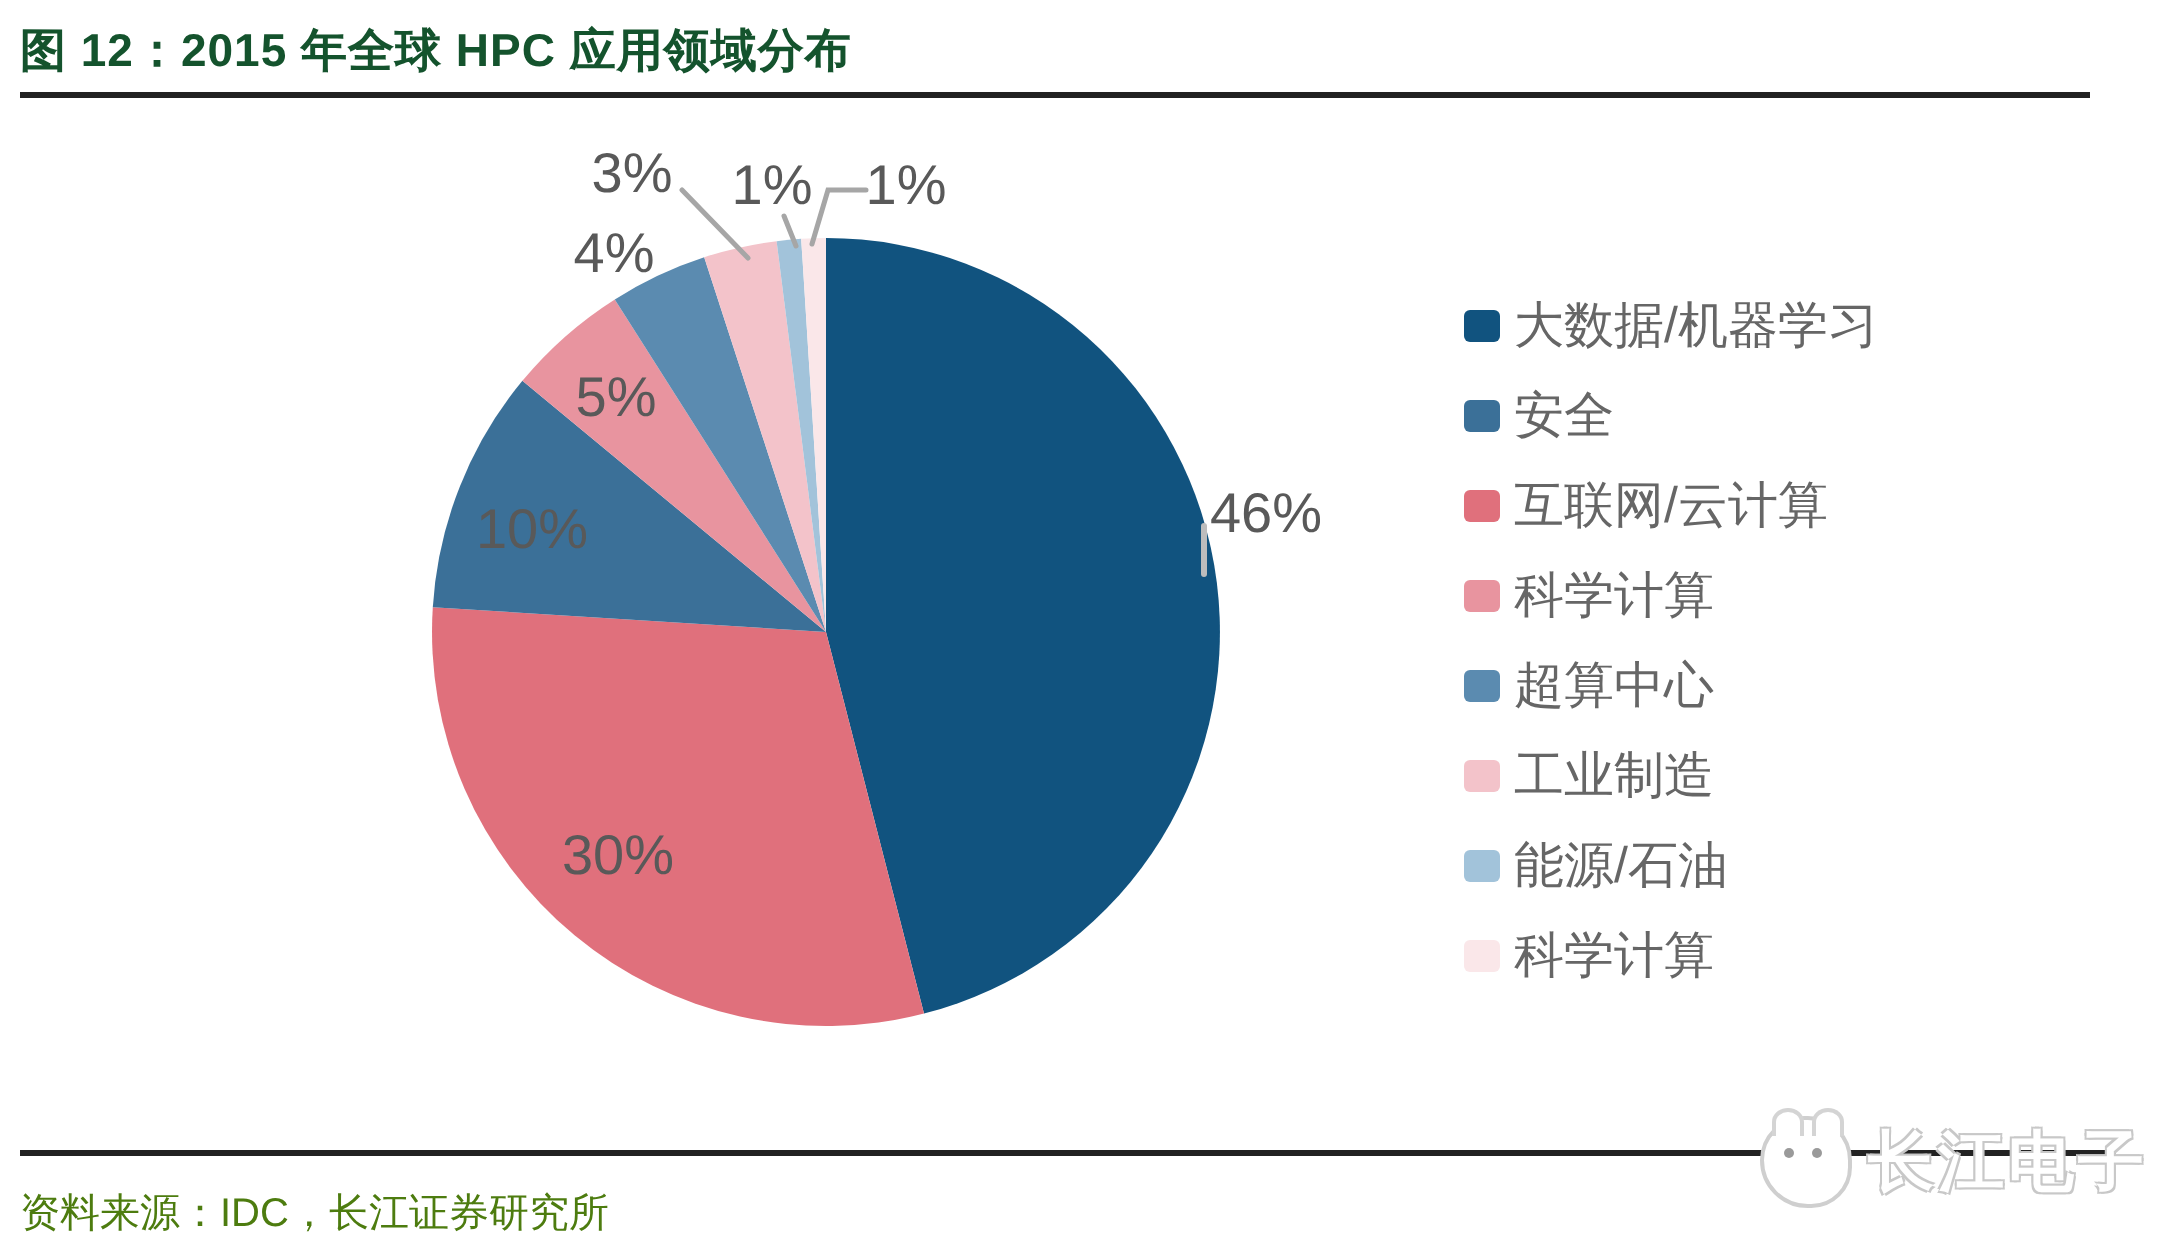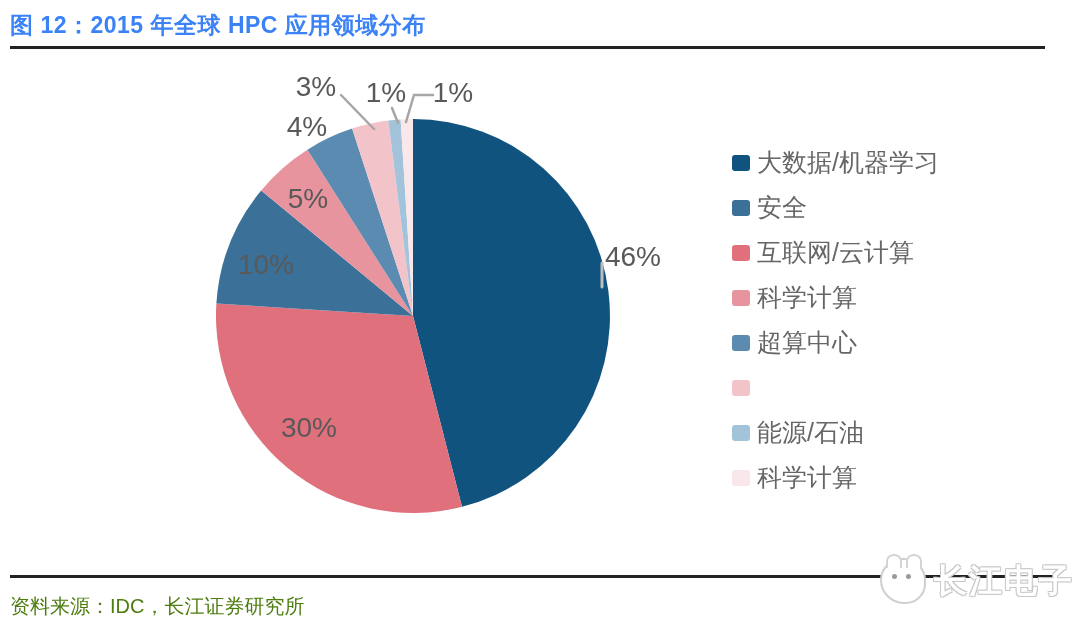--- a/index.html
+++ b/index.html
@@ -1,21 +1,21 @@
 <!DOCTYPE html>
 <html><head>
 <meta charset="utf-8">
 <style>
   html,body{margin:0;padding:0;background:#ffffff;}
   #page{position:relative;width:1080px;height:628px;background:#ffffff;overflow:hidden;
         font-family:"Liberation Sans","DejaVu Sans",sans-serif;}
 
   
   .fig-title{position:absolute;left:10px;top:10px;font-size:23px;font-weight:bold;
-             color:#3b82f6;letter-spacing:.5px;white-space:nowrap;}
+             color:#14532d;letter-spacing:.5px;white-space:nowrap;}
   .rule-top{position:absolute;left:10px;top:46px;width:1035px;height:3px;background:#222222;}
 
   
   #pie-svg{position:absolute;left:0;top:0;}
   .pct-label{position:absolute;transform:translate(-50%,-50%);font-size:28px;color:#595959;
              white-space:nowrap;}
 
   
   #legend{position:absolute;left:732px;top:140px;display:flex;flex-direction:column;}
   .legend-row{display:flex;align-items:center;height:45px;}
@@ -89,20 +89,21 @@
       <div class="legend-row">
         <span class="legend-swatch" style="background: rgb(232, 148, 159);"></span>
         <span class="legend-label">科学计算</span>
       </div>
       <div class="legend-row">
         <span class="legend-swatch" style="background: rgb(91, 139, 176);"></span>
         <span class="legend-label">超算中心</span>
       </div>
       <div class="legend-row">
         <span class="legend-swatch" style="background: rgb(243, 195, 202);"></span>
+        <span class="legend-label">工业制造</span>
       </div>
       <div class="legend-row">
         <span class="legend-swatch" style="background: rgb(162, 195, 218);"></span>
         <span class="legend-label">能源/石油</span>
       </div>
       <div class="legend-row">
         <span class="legend-swatch" style="background: rgb(250, 231, 233);"></span>
         <span class="legend-label">科学计算</span>
       </div>
     </div>

